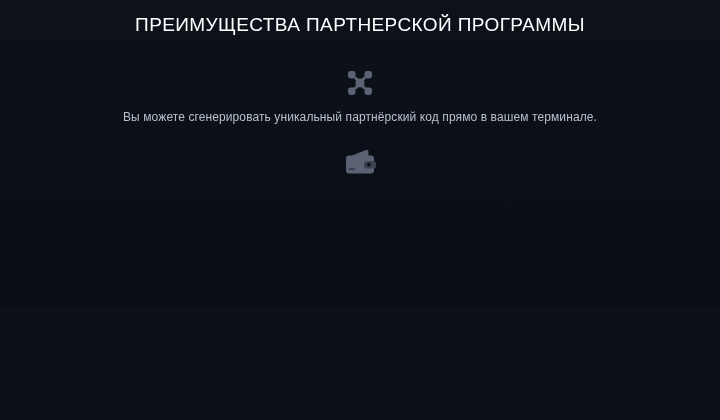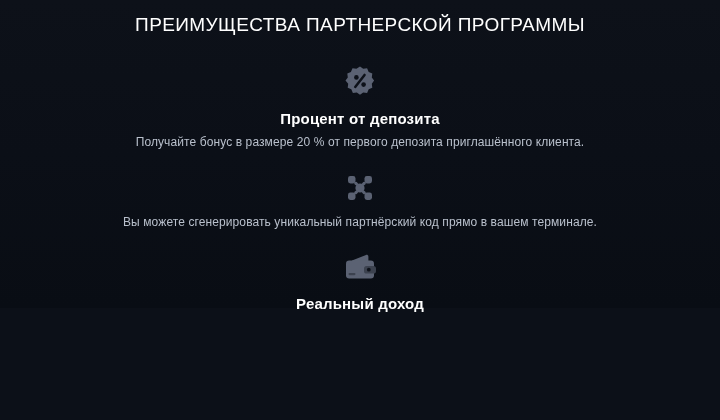--- a/index.html
+++ b/index.html
@@ -71,32 +71,20 @@
 </style>
 </head>
 <body>
 
 <div class="page">
 
   <h1 class="page-title">ПРЕИМУЩЕСТВА ПАРТНЕРСКОЙ ПРОГРАММЫ</h1>
 
   <div class="features">
 
-    <div class="feature">
-      <div class="feature-icon">
-        <svg width="40" height="40" viewBox="0 0 40 40">
-          <path d="M20 3.5l3.2 2.3 3.9-.5 1.6 3.6 3.6 1.6-.5 3.9 2.3 3.2-2.3 3.2.5 3.9-3.6 1.6-1.6 3.6-3.9-.5-3.2 2.3-3.2-2.3-3.9.5-1.6-3.6-3.6-1.6.5-3.9L5.5 17.6l2.3-3.2-.5-3.9 3.6-1.6 1.6-3.6 3.9.5L20 3.5z" fill="#5b6273"></path>
-          <circle cx="16.4" cy="14.4" r="2.3" fill="#0d1119"></circle>
-          <circle cx="23.6" cy="21.6" r="2.3" fill="#0d1119"></circle>
-          <rect x="18.6" y="9.2" width="2.5" height="17.6" rx="1.2" transform="rotate(38 20 18)" fill="#0d1119"></rect>
-        </svg>
-      </div>
-      <div class="feature-title">Процент от депозита</div>
-      <div class="feature-desc">Получайте бонус в размере 20 % от первого депозита приглашённого клиента.</div>
-    </div>
 
     <div class="feature">
       <div class="feature-icon">
         <svg width="40" height="40" viewBox="0 0 40 40">
           <rect x="8" y="8" width="7.5" height="7.5" rx="2.4" fill="#5b6273"></rect>
           <rect x="24.5" y="8" width="7.5" height="7.5" rx="2.4" fill="#5b6273"></rect>
           <rect x="8" y="24.5" width="7.5" height="7.5" rx="2.4" fill="#5b6273"></rect>
           <rect x="24.5" y="24.5" width="7.5" height="7.5" rx="2.4" fill="#5b6273"></rect>
           <circle cx="20" cy="20" r="4.6" fill="#5b6273"></circle>
           <rect x="14.2" y="14.2" width="4" height="3" rx="1.2" transform="rotate(45 16.2 15.7)" fill="#5b6273"></rect>
@@ -111,17 +99,16 @@
     <div class="feature">
       <div class="feature-icon">
         <svg width="40" height="40" viewBox="0 0 40 40">
           <path d="M12 12.5l14-5.5c1.2-.5 2.4.4 2.4 1.7v4.3H12z" fill="#5b6273"></path>
           <rect x="6" y="12.5" width="28" height="18" rx="3.2" fill="#5b6273"></rect>
           <rect x="24" y="18" width="12" height="7.5" rx="2.6" fill="#3c424f"></rect>
           <circle cx="28.8" cy="21.7" r="1.9" fill="#0d1119"></circle>
           <rect x="8.5" y="25" width="7" height="2.2" rx="1.1" fill="#3c424f"></rect>
         </svg>
       </div>
-      <div class="feature-title">Реальный доход</div>
     </div>
 
   </div>
 </div>
 
 </body></html>

